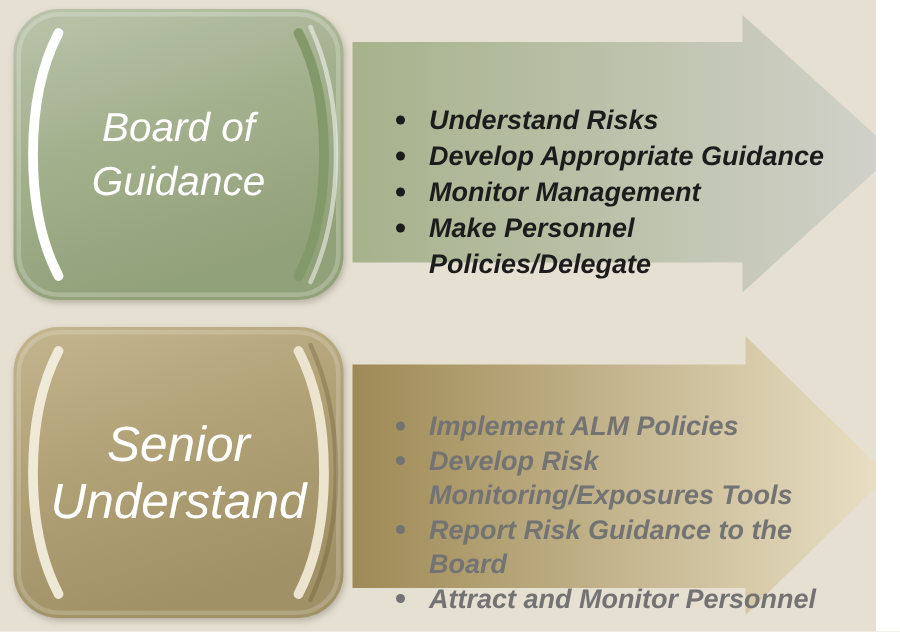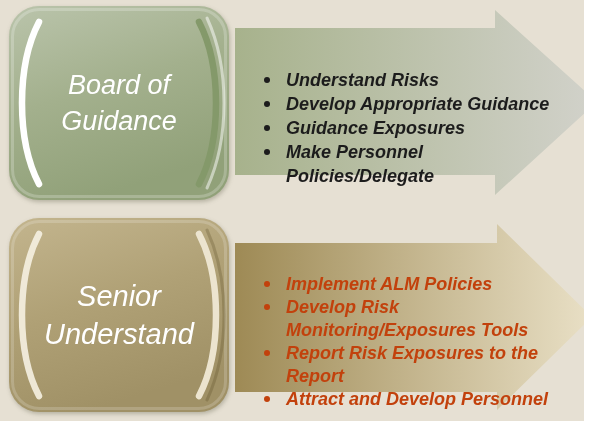--- a/index.html
+++ b/index.html
@@ -29,21 +29,21 @@
     width: 222px;
     height: 196px;
     display: flex;
     flex-direction: column;
     align-items: center;
     justify-content: center;
     text-align: center;
     pointer-events: none;
   }
   .box-title.row1 { top: 5px; font-size: 27px; line-height: 36px; }
-  .box-title.row2 { top: 217px; font-size: 29px; line-height: 38px; align-items: center; }
+  .box-title.row2 { top: 217px; font-size: 33px; line-height: 38px; align-items: center; }
 
   .arrow-svg {
     position: absolute;
     left: 233px;
     width: 366px;
   }
   .arrow-svg.row1 { top: 9px;   height: 188px; }
   .arrow-svg.row2 { top: 222px; height: 190px; }
 
   ul.arrow-list {
@@ -107,21 +107,21 @@
         <stop offset="0" stop-color="#a7b28c"></stop>
         <stop offset="1" stop-color="#d2d2cb"></stop>
       </linearGradient>
     </defs>
     <polygon points="2,19 262,19 262,1 364,93 262,186 262,166 2,166" fill="url(#arrowGrad1)"></polygon>
   </svg>
 
   <ul class="arrow-list row1" style="color: rgb(28, 28, 28);">
     <li>Understand Risks</li>
     <li>Develop Appropriate Guidance</li>
-    <li>Guidance Exposures</li>
+    <li>Monitor Management</li>
     <li>Make Personnel Policies/Delegate</li>
   </ul>
 
   <svg class="box-svg row2" viewBox="0 0 222 196">
     <defs>
       <linearGradient id="boxGrad2" x1="0" y1="0" x2="0.35" y2="1">
         <stop offset="0" stop-color="#c3b58e"></stop>
         <stop offset="0.5" stop-color="#b0a176"></stop>
         <stop offset="1" stop-color="#a09166"></stop>
       </linearGradient>
@@ -141,20 +141,20 @@
   <svg class="arrow-svg row2" viewBox="0 0 366 190">
     <defs>
       <linearGradient id="arrowGrad2" x1="0" y1="0" x2="1" y2="0">
         <stop offset="0" stop-color="#9e8a55"></stop>
         <stop offset="1" stop-color="#e9e0c6"></stop>
       </linearGradient>
     </defs>
     <polygon points="2,21 264,21 264,2 359,95 264,188 264,170 2,170" fill="url(#arrowGrad2)"></polygon>
   </svg>
 
-  <ul class="arrow-list row2" style="color: #c2410c;">
+  <ul class="arrow-list row2" style="color: #737373;">
     <li>Implement ALM Policies</li>
     <li>Develop Risk Monitoring/Exposures Tools</li>
-    <li>Report Risk Exposures to the Report</li>
-    <li>Attract and Develop Personnel</li>
+    <li>Report Risk Guidance to the Board</li>
+    <li>Attract and Monitor Personnel</li>
   </ul>
 
 </div>
 
 </body></html>

